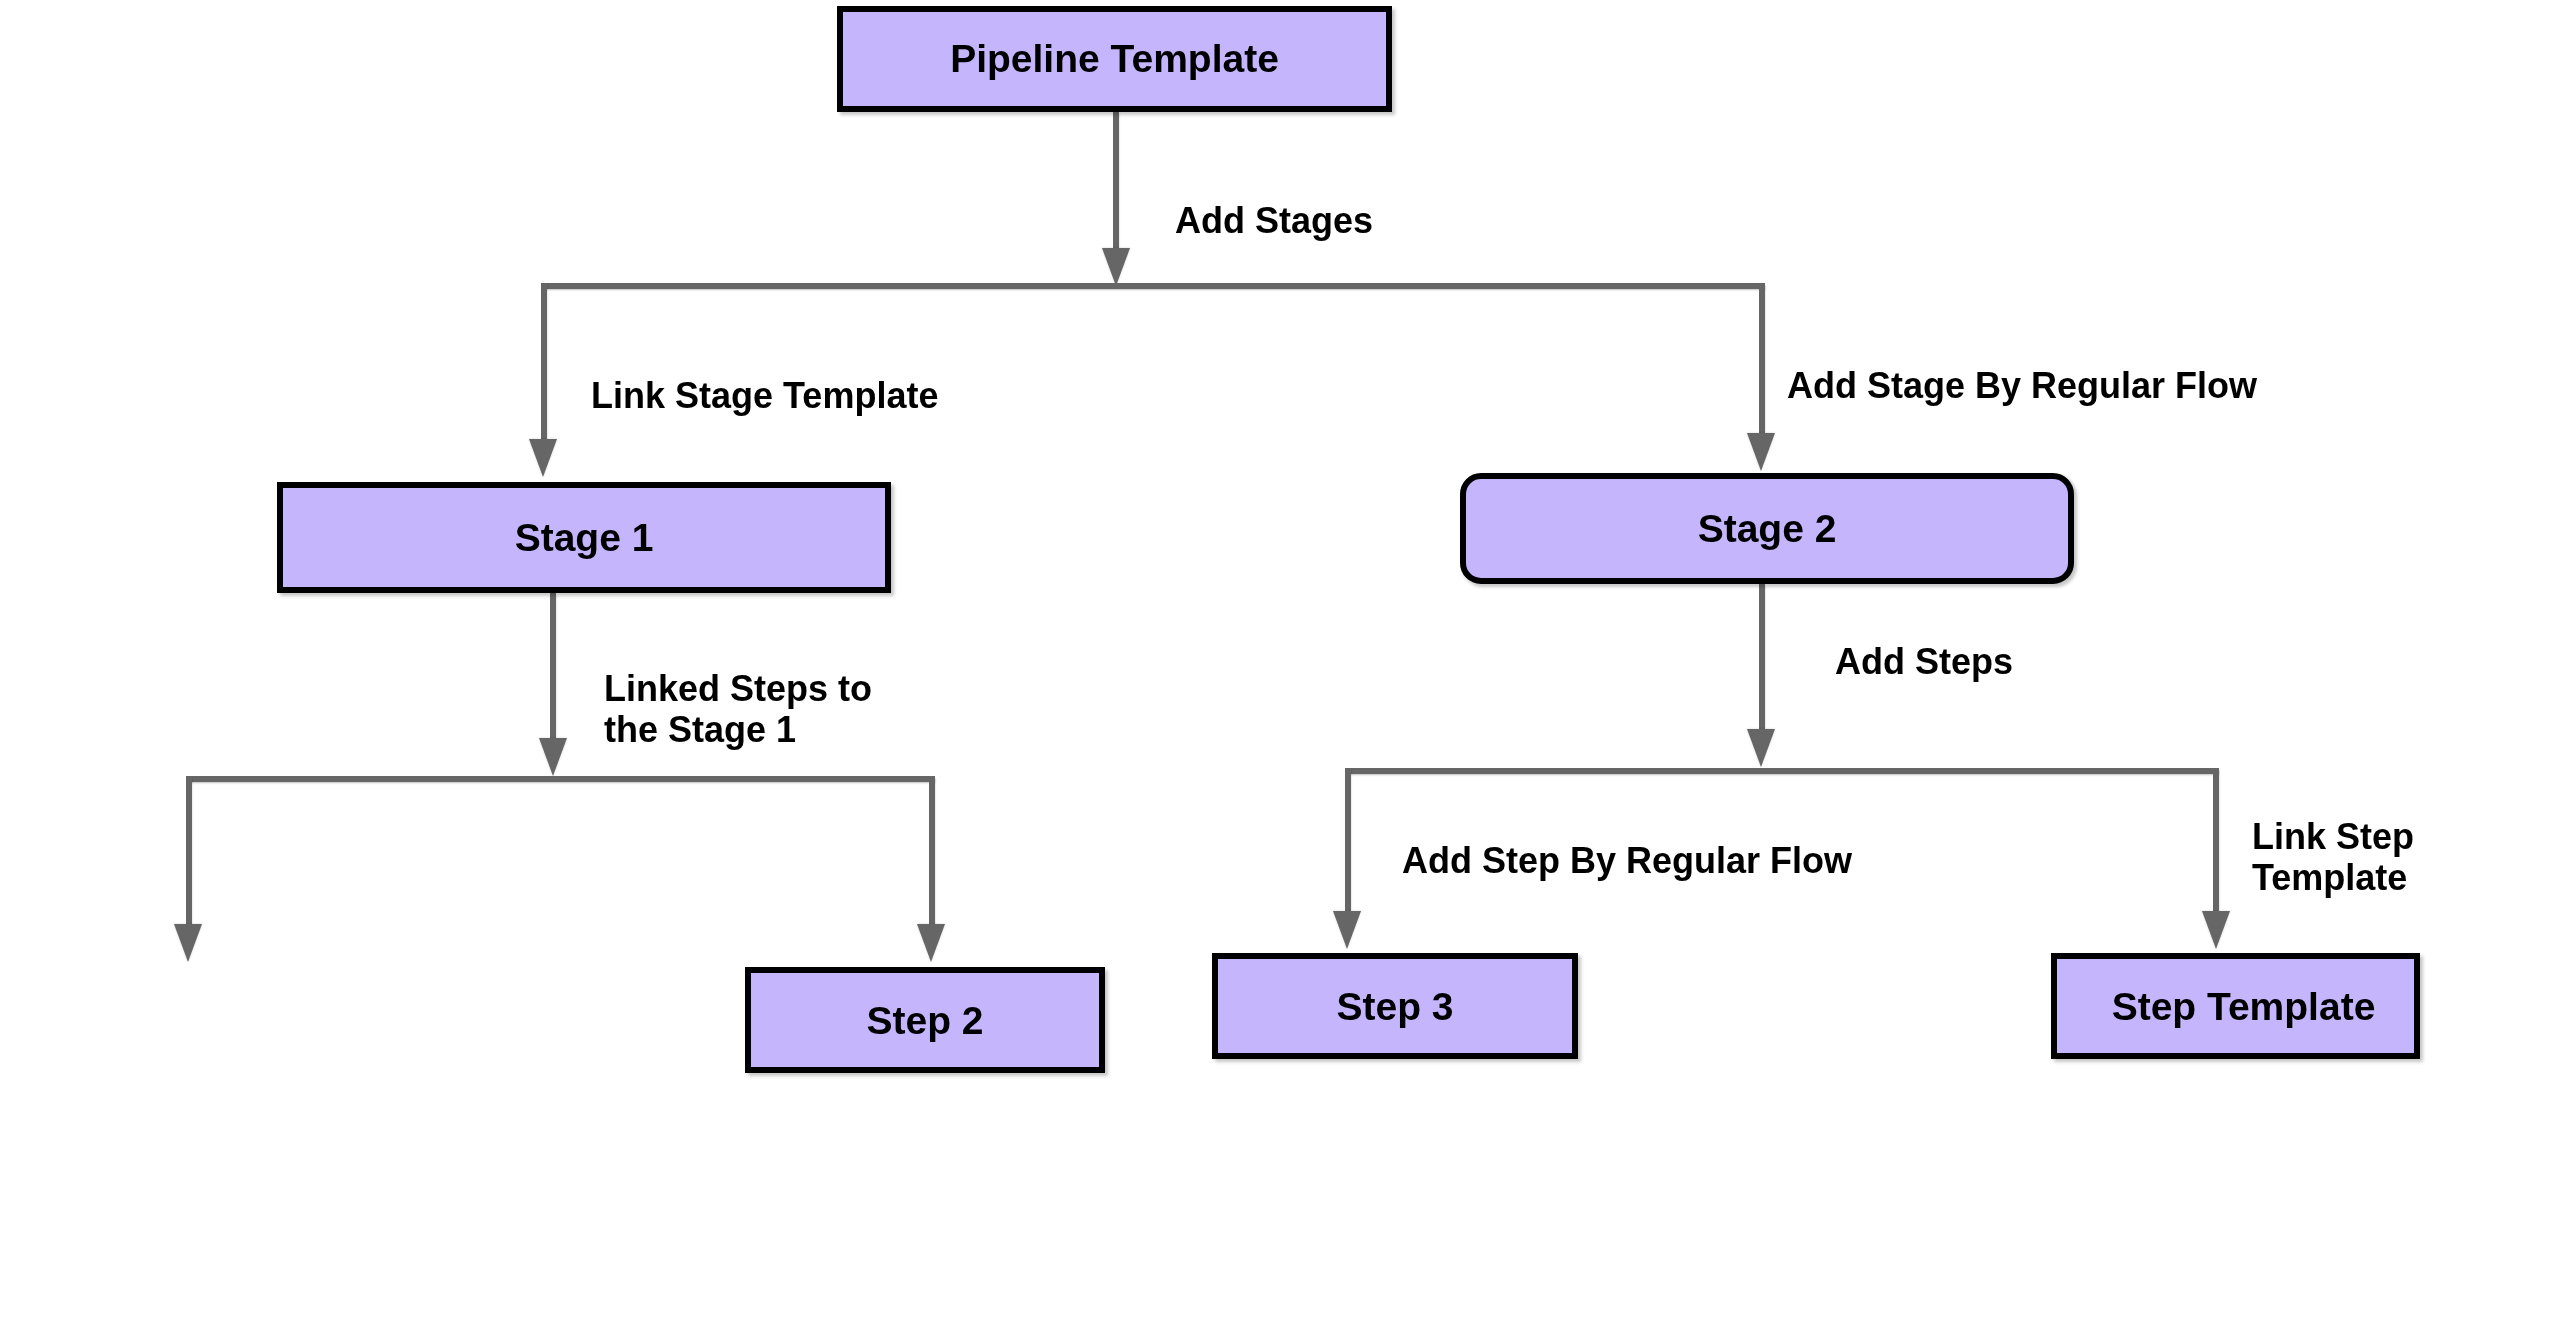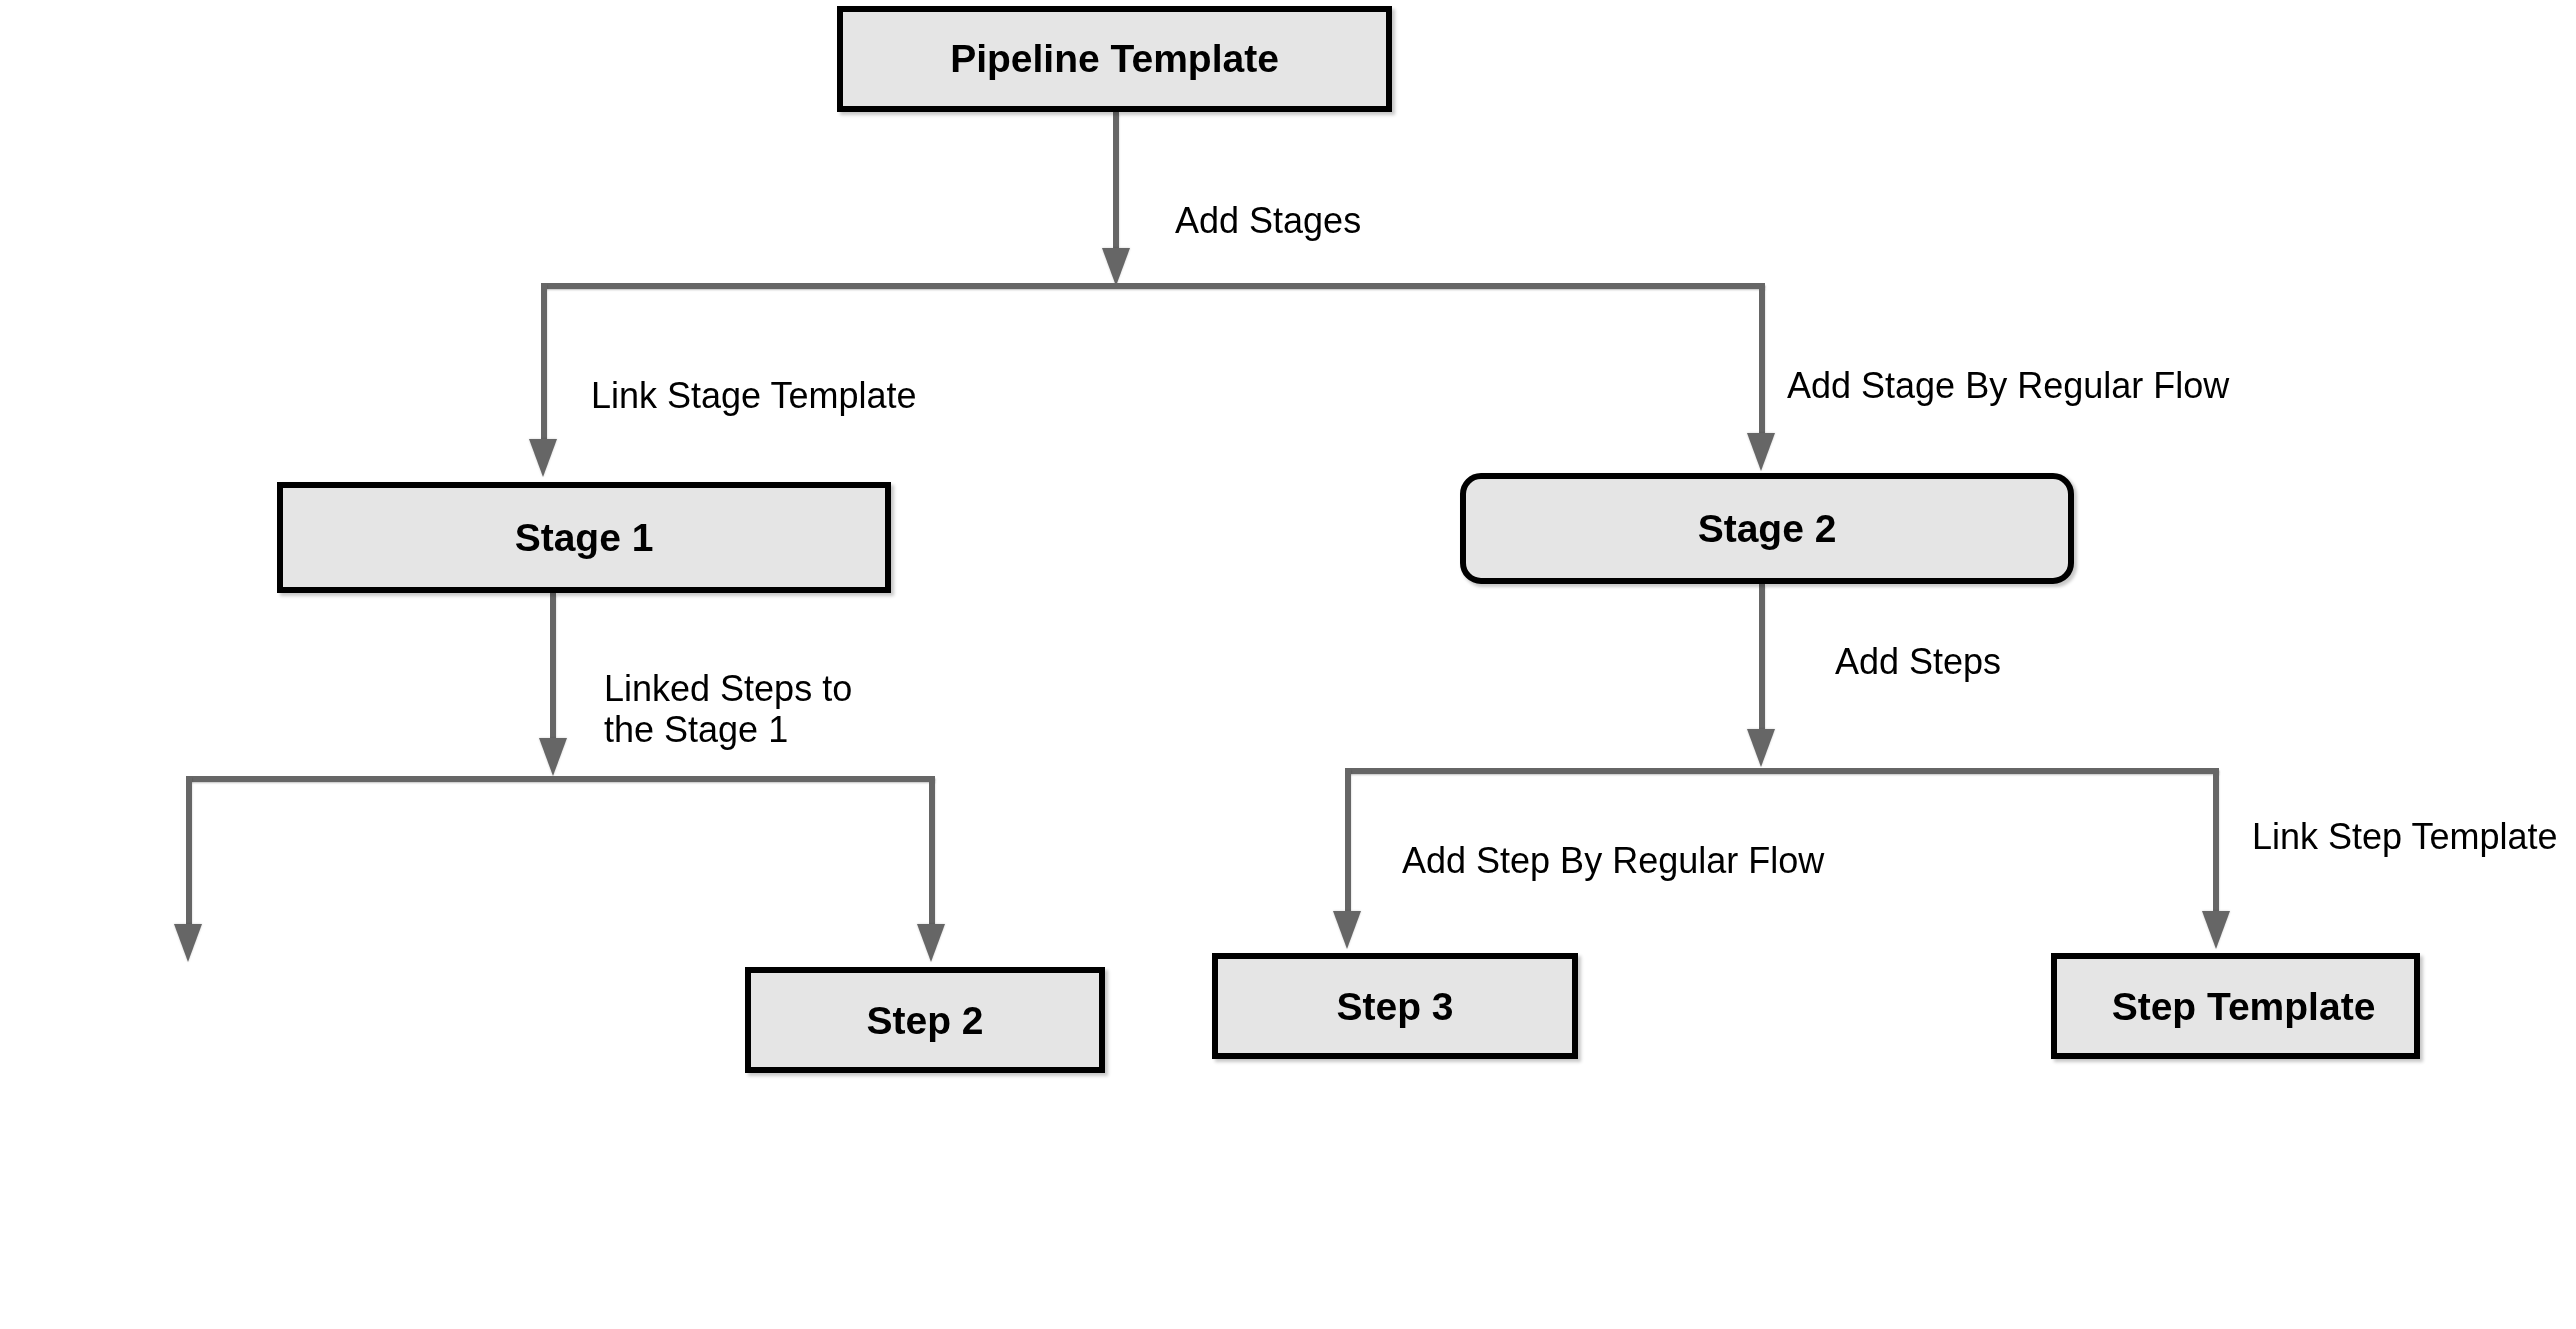--- a/index.html
+++ b/index.html
@@ -5,21 +5,21 @@
   html,body{margin:0;padding:0;background:#ffffff;}
   #canvas{
     position:relative;
     width:2576px;height:1329px;
     background:#ffffff;
     font-family:"Liberation Sans", sans-serif;
     overflow:hidden;
   }
   .node{
     position:absolute;
-    background:#e5e5e5;
+    background:#c4b5fd;
     border:6.6px solid #000000;
     box-sizing:border-box;
     display:flex;align-items:center;justify-content:center;
     box-shadow:2.5px 2.5px 3.3px rgba(0,0,0,0.22);
   }
   .node .lbl{
     font-size:39px;font-weight:bold;color:#000000;
     white-space:nowrap;line-height:1;
   }
   .vline,.hline{
@@ -30,21 +30,21 @@
   .hline{height:5.7px;}
   .arrowhead{
     position:absolute;width:0;height:0;
     border-left:14px solid transparent;
     border-right:14px solid transparent;
     border-top:38px solid #666666;
     filter:drop-shadow(0.8px 0.8px 0.8px rgba(0,0,0,0.18));
   }
   .edge-label{
     position:absolute;
-    font-size:36px;font-weight:normal;color:#000000;
+    font-size:36px;font-weight:bold;color:#000000;
     line-height:41px;white-space:pre-line;
   }
 </style>
 </head>
 <body>
 
 <div id="canvas">
 
   <div class="vline" style="left:1113px;top:112px;height:136px;"></div>
   <div class="arrowhead" style="left:1102px;top:248px;"></div>

